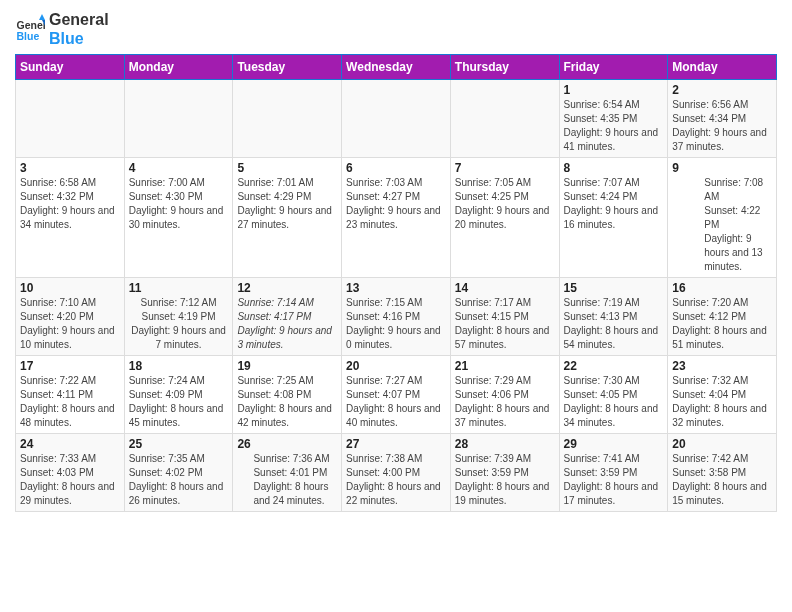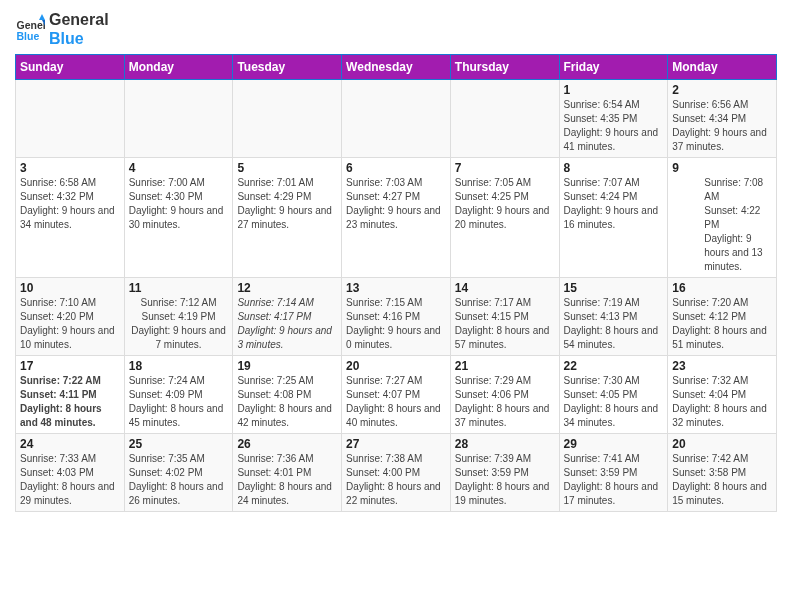--- a/index.html
+++ b/index.html
@@ -226,21 +226,21 @@
           <td>
             <span class="day-num">16</span>
             <div class="day-info" style="white-space: pre-line;">Sunrise: 7:20 AM
 Sunset: 4:12 PM
 Daylight: 8 hours and 51 minutes.</div>
           </td>
         </tr>
         <tr>
           <td>
             <span class="day-num">17</span>
-            <div class="day-info" style="white-space: pre-line; font-weight: bold;">Sunrise: 7:22 AM
+            <div class="day-info" style="white-space: pre-line;">Sunrise: 7:22 AM
 Sunset: 4:11 PM
 Daylight: 8 hours and 48 minutes.</div>
           </td>
           <td>
             <span class="day-num">18</span>
             <div class="day-info" style="white-space: pre-line;">Sunrise: 7:24 AM
 Sunset: 4:09 PM
 Daylight: 8 hours and 45 minutes.</div>
           </td>
           <td>
@@ -282,21 +282,21 @@
 Daylight: 8 hours and 29 minutes.</div>
           </td>
           <td>
             <span class="day-num">25</span>
             <div class="day-info" style="white-space: pre-line;">Sunrise: 7:35 AM
 Sunset: 4:02 PM
 Daylight: 8 hours and 26 minutes.</div>
           </td>
           <td>
             <span class="day-num">26</span>
-            <div class="day-info" style="white-space: pre-line;">Sunrise: 7:36 AM
+            <div class="day-info" style="white-space: pre-line; margin-left: 16px;">Sunrise: 7:36 AM
 Sunset: 4:01 PM
 Daylight: 8 hours and 24 minutes.</div>
           </td>
           <td>
             <span class="day-num">27</span>
             <div class="day-info" style="white-space: pre-line;">Sunrise: 7:38 AM
 Sunset: 4:00 PM
 Daylight: 8 hours and 22 minutes.</div>
           </td>
           <td>

